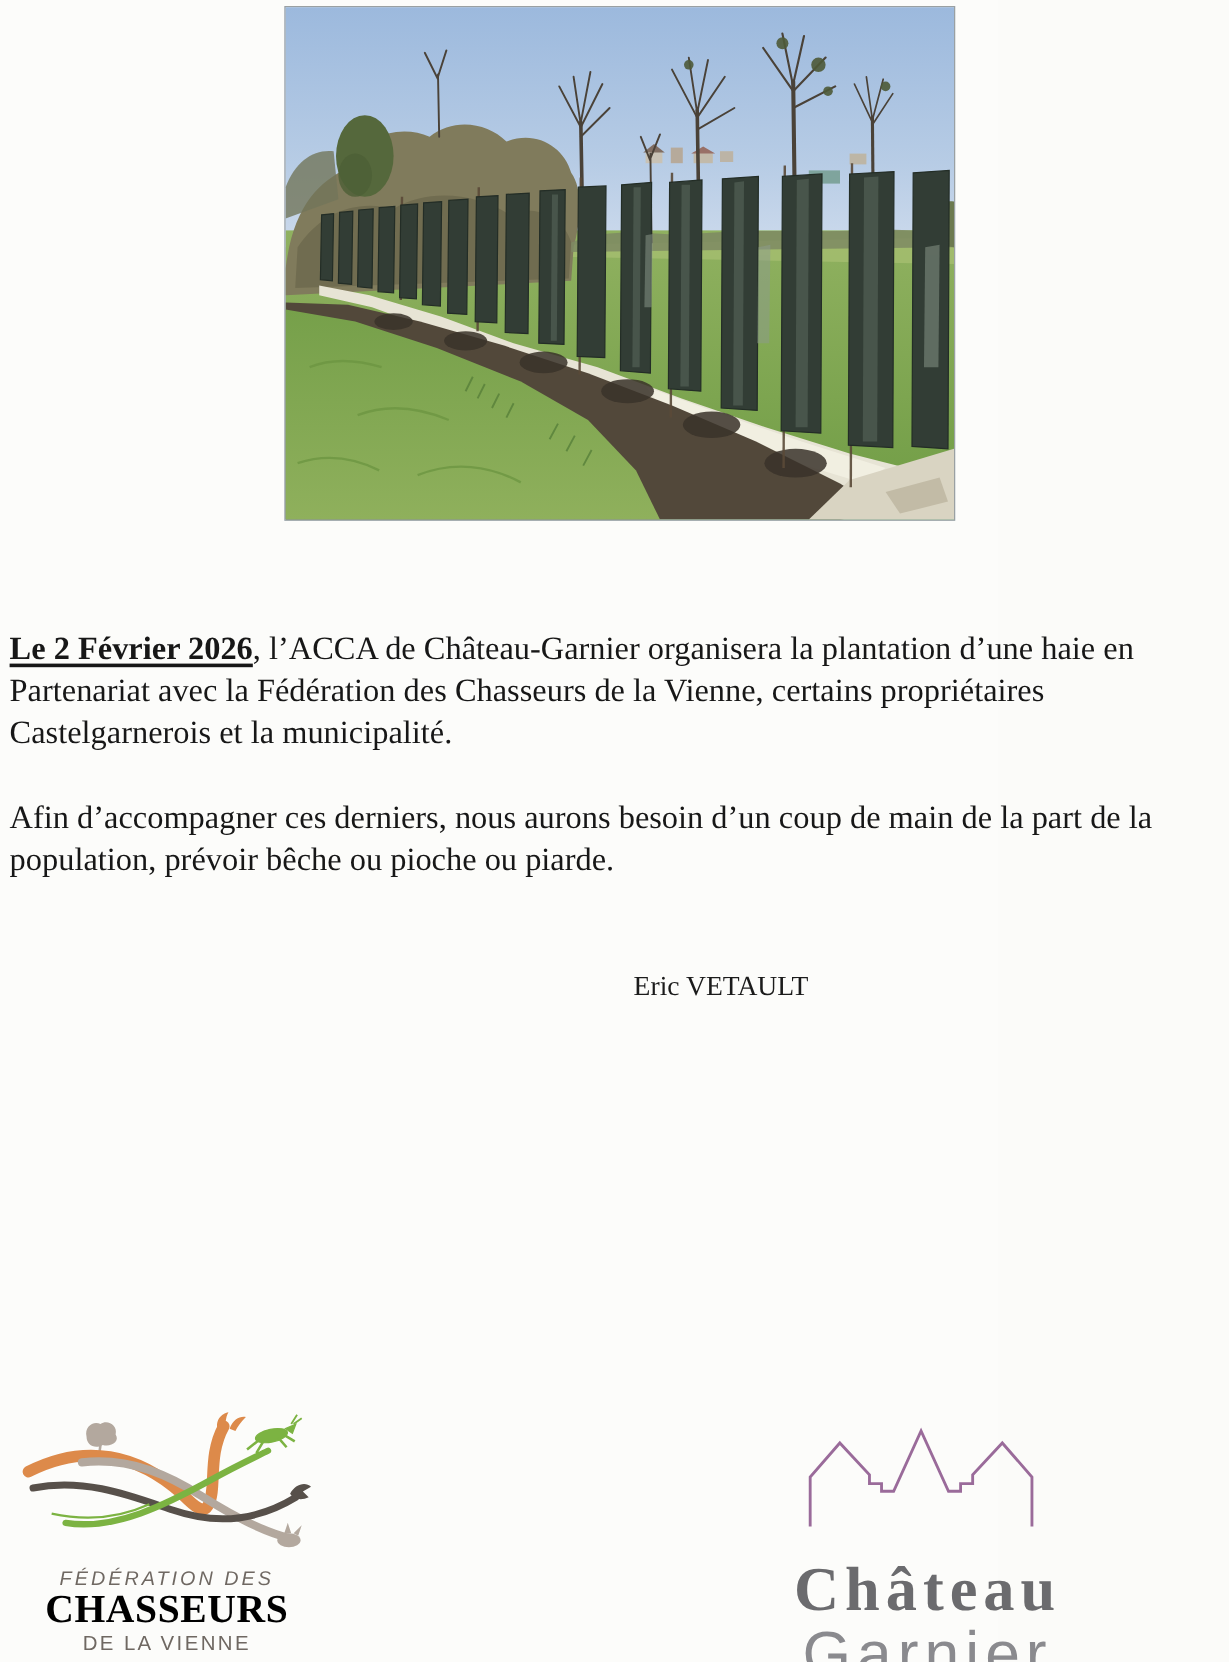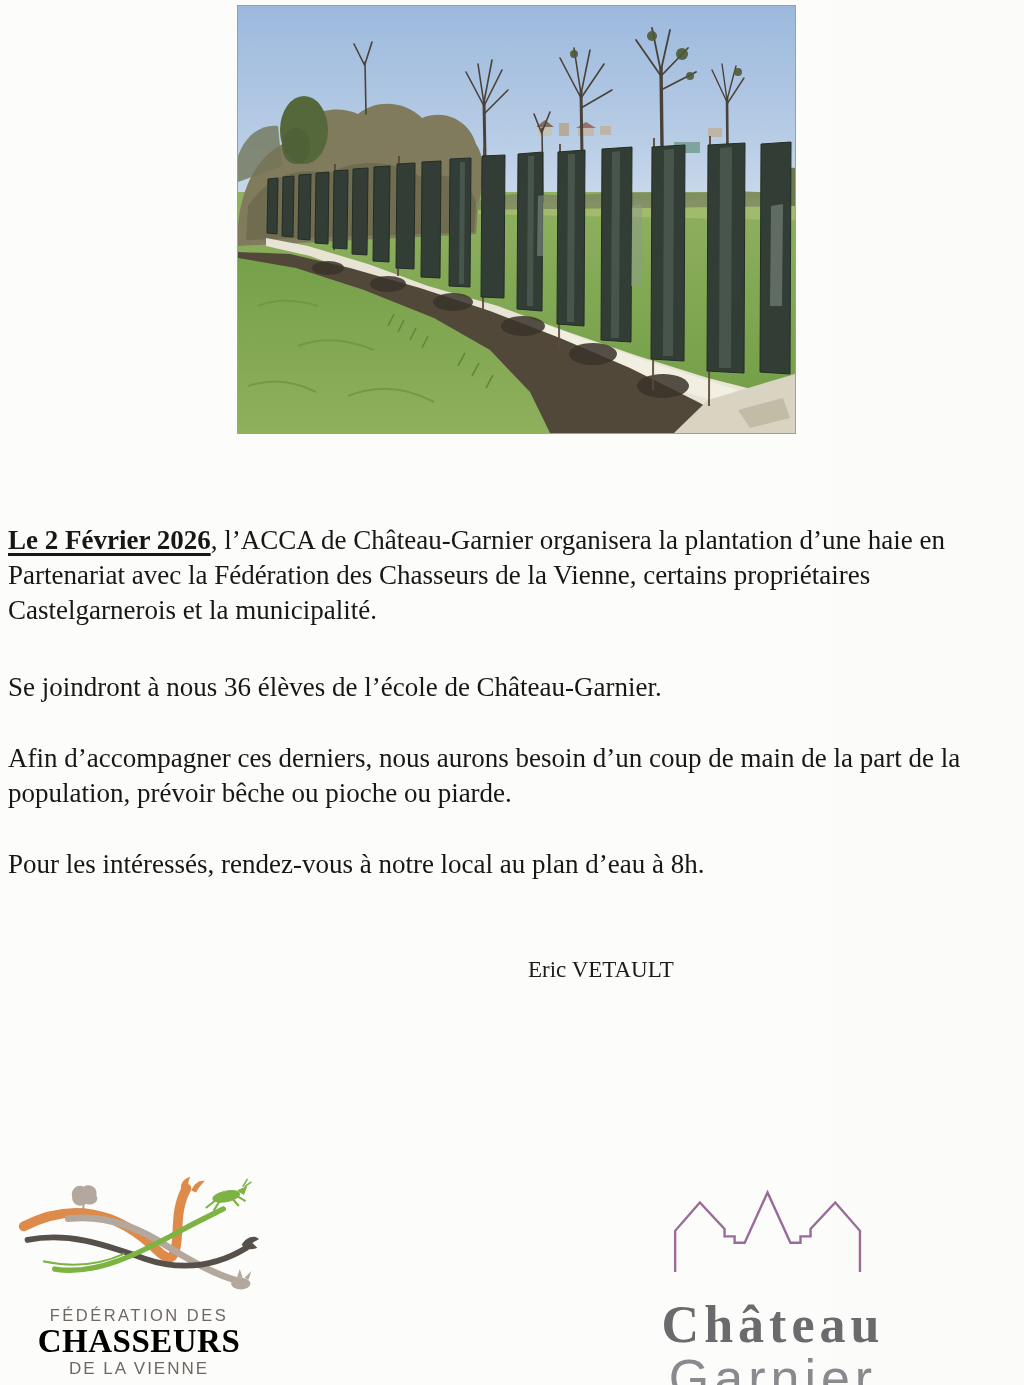--- a/index.html
+++ b/index.html
@@ -19,21 +19,21 @@
   .p2{margin-top:42px;}
   .p3{margin-top:36px;}
   .p4{margin-top:36px;}
   .lead{font-weight:bold;text-decoration:underline;text-decoration-thickness:2.5px;text-underline-offset:4px;}
   .signature{margin-top:70px;padding-left:520px;font-size:23px;color:#1b1b1b;}
 
   
   .fed-logo{position:absolute;left:13px;top:1176px;width:252px;text-align:center;
             font-family:"Liberation Sans",sans-serif;}
   .fed-graphic{margin:0 auto;}
-  .fed-line1{font-size:16.5px;letter-spacing:2.5px;color:#6f6862;margin-top:0;}
+  .fed-line1{font-size:16.5px;letter-spacing:2.5px;color:#6f6862;margin-top:0;font-style:italic;}
   .fed-line2{font-size:33px;font-weight:bold;letter-spacing:0.5px;color:#000000;line-height:1.02;font-family:Liberation Serif, serif;}
   .fed-line3{font-size:17px;letter-spacing:2px;color:#6f6862;}
 
   
   .chateau-logo{position:absolute;left:648px;top:1183px;width:250px;text-align:center;}
   .chateau-title{font-family:"Liberation Serif",serif;font-weight:bold;font-size:52px;
                  letter-spacing:5px;color:#6b6b6e;line-height:1.0;margin-top:20px;}
   .chateau-sub{font-family:"Liberation Sans",sans-serif;font-size:52px;letter-spacing:5px;
                color:#8a8a8e;line-height:1.0;margin-top:1px;}
   .chateau-wave{margin-top:6px;}
@@ -178,26 +178,24 @@
         <polygon points="394,200 404,198 403,280 393,280"></polygon>
         <polygon points="300,190 306,189 305,250 299,250"></polygon>
         <polygon points="533,200 545,198 544,300 532,300"></polygon>
       </g>
     </svg>
   </div>
 
   <div class="doc-text">
     <p class="para p1"><span class="lead">Le 2 Février 2026</span><span>, l’ACCA de Château-Garnier organisera la plantation d’une haie en Partenariat avec la Fédération des Chasseurs de la Vienne, certains propriétaires Castelgarnerois et la municipalité.</span></p>
 
-    <p class="para p2">Se joindront à nous 36 élèves de l’école de Château-Garnier.</p>
 
     <p class="para p3">Afin d’accompagner ces derniers, nous aurons besoin d’un coup de main de la part de la population, prévoir bêche ou pioche ou piarde.</p>
 
     <p class="para p4">
-      <span style="display:block">Pour les intéressés, rendez-vous à notre local au plan d’eau à 8h.</span>
     </p>
 
     <div class="signature">Eric VETAULT</div>
   </div>
 
   <div class="fed-logo">
     <svg class="fed-graphic" viewBox="0 0 250 130" width="250" height="126">
 
       <path d="M56,22 C54,13 62,8 68,11 C74,7 83,12 81,20 C85,26 77,31 70,29 C63,33 56,29 56,22 Z" fill="#b3a89e"></path>
       <path d="M68,29 L66,43" stroke="#b3a89e" stroke-width="2.2" fill="none"></path>

